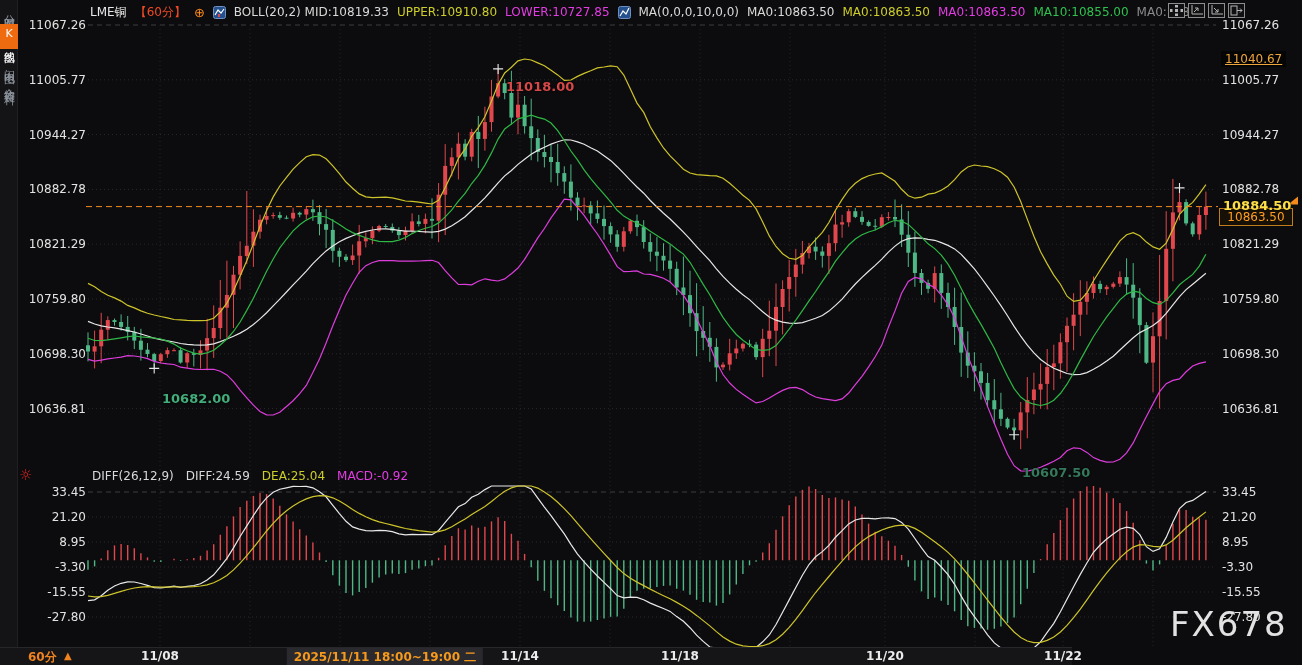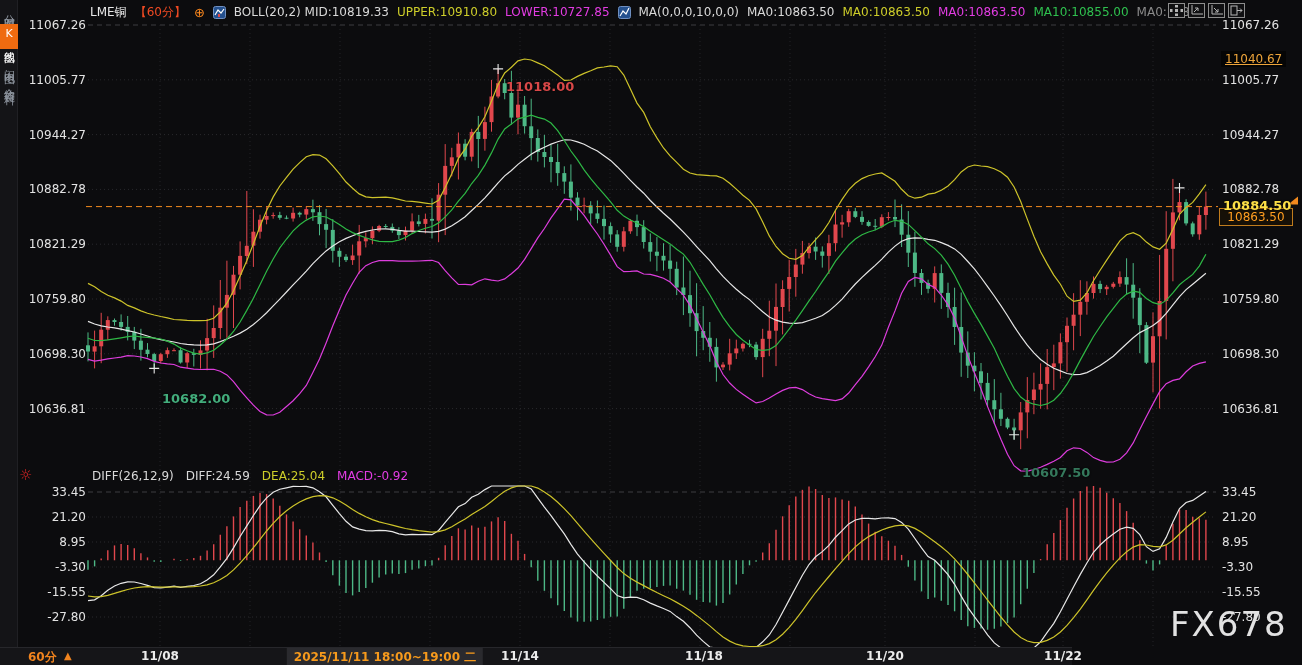--- a/index.html
+++ b/index.html
@@ -736,19 +736,19 @@
       <div class="annot" style="left: 1223px; top: 171px; color: #fde047;">10884.50</div>
       <div class="annot" style="left: 1022px; top: 438px; color: rgb(53, 121, 92);">10607.50</div>
     </div>
 
   <div id="bottom-bar">
     <span id="bb-period">60分</span>
     <span id="bb-arrow">▲</span>
     <span id="bb-datetime">2025/11/11 18:00~19:00 二</span>
   <span class="bb-date" style="left: 160px;">11/08</span>
       <span class="bb-date" style="left: 520px;">11/14</span>
-      <span class="bb-date" style="left: 704px;">11/18</span>
+      <span class="bb-date" style="left: 680px;">11/18</span>
       <span class="bb-date" style="left: 885px;">11/20</span>
       <span class="bb-date" style="left: 1063px;">11/22</span>
     </div>
 
   <div id="watermark">FX678</div>
 </div>
 
 </body></html>

